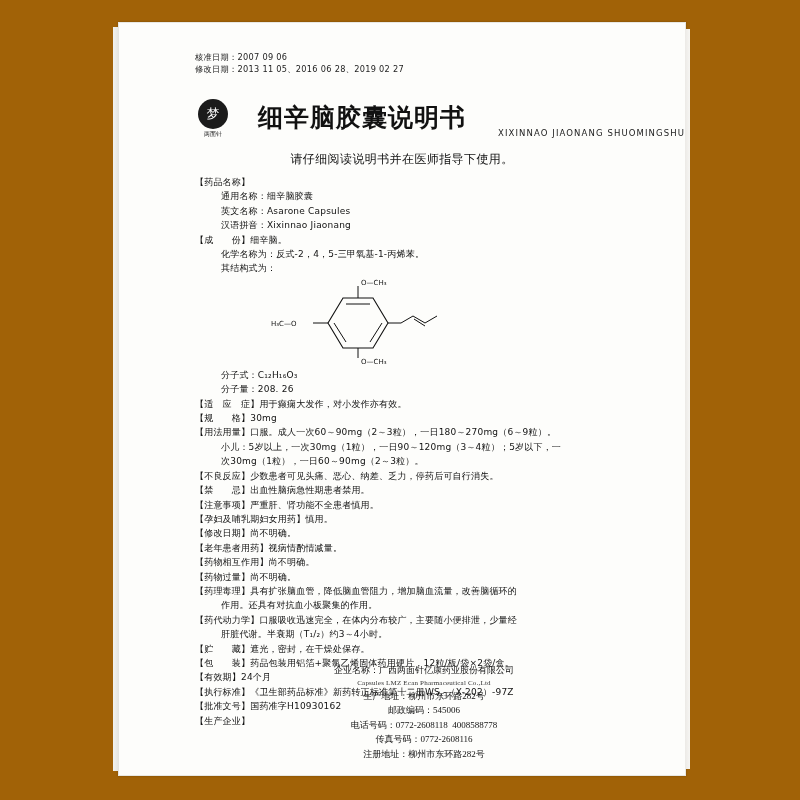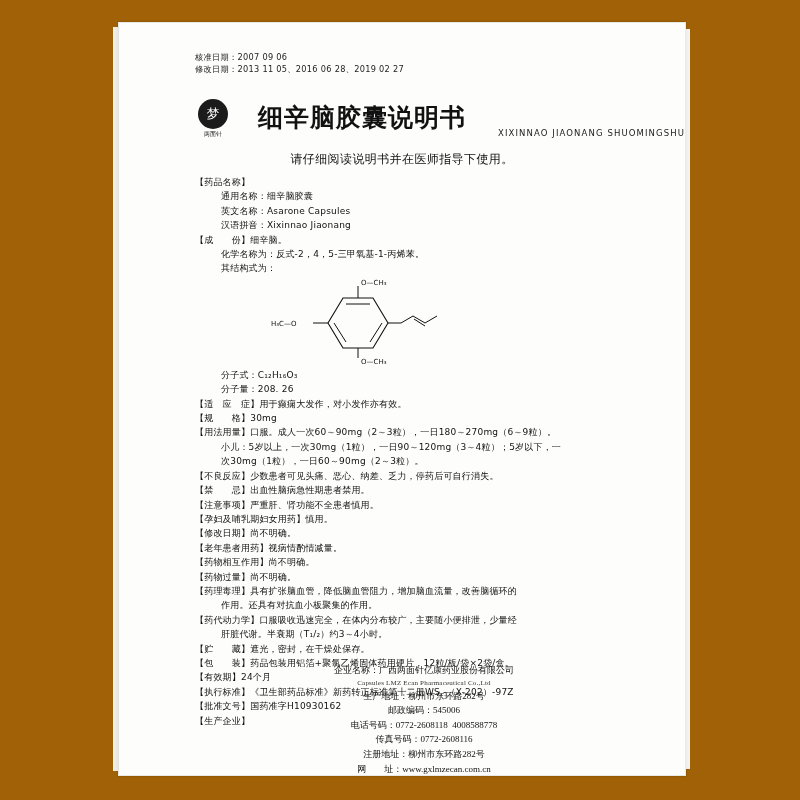--- a/index.html
+++ b/index.html
@@ -249,18 +249,17 @@
       </div>
 
       <div class="footer">
         <span class="kv indent2"><span>企业名称：</span><span>广西两面针亿康药业股份有限公司</span></span>
         <span class="en">Capsules LMZ Ecan Pharmaceutical Co.,Ltd</span>
         <span class="kv indent2"><span>生产地址：</span><span>柳州市东环路282号</span></span>
         <span class="kv indent2"><span>邮政编码：</span><span>545006</span></span>
         <span class="kv indent2"><span>电话号码：</span><span>0772-2608118  4008588778</span></span>
         <span class="kv indent2"><span>传真号码：</span><span>0772-2608116</span></span>
         <span class="kv indent2"><span>注册地址：</span><span>柳州市东环路282号</span></span>
-        <span class="kv indent2"><span>网　　址：</span><span>www.gxlmzecan.com.cn</span></span>
       </div>
 
     </div>
   </div>
 </div>
 
 </body></html>

